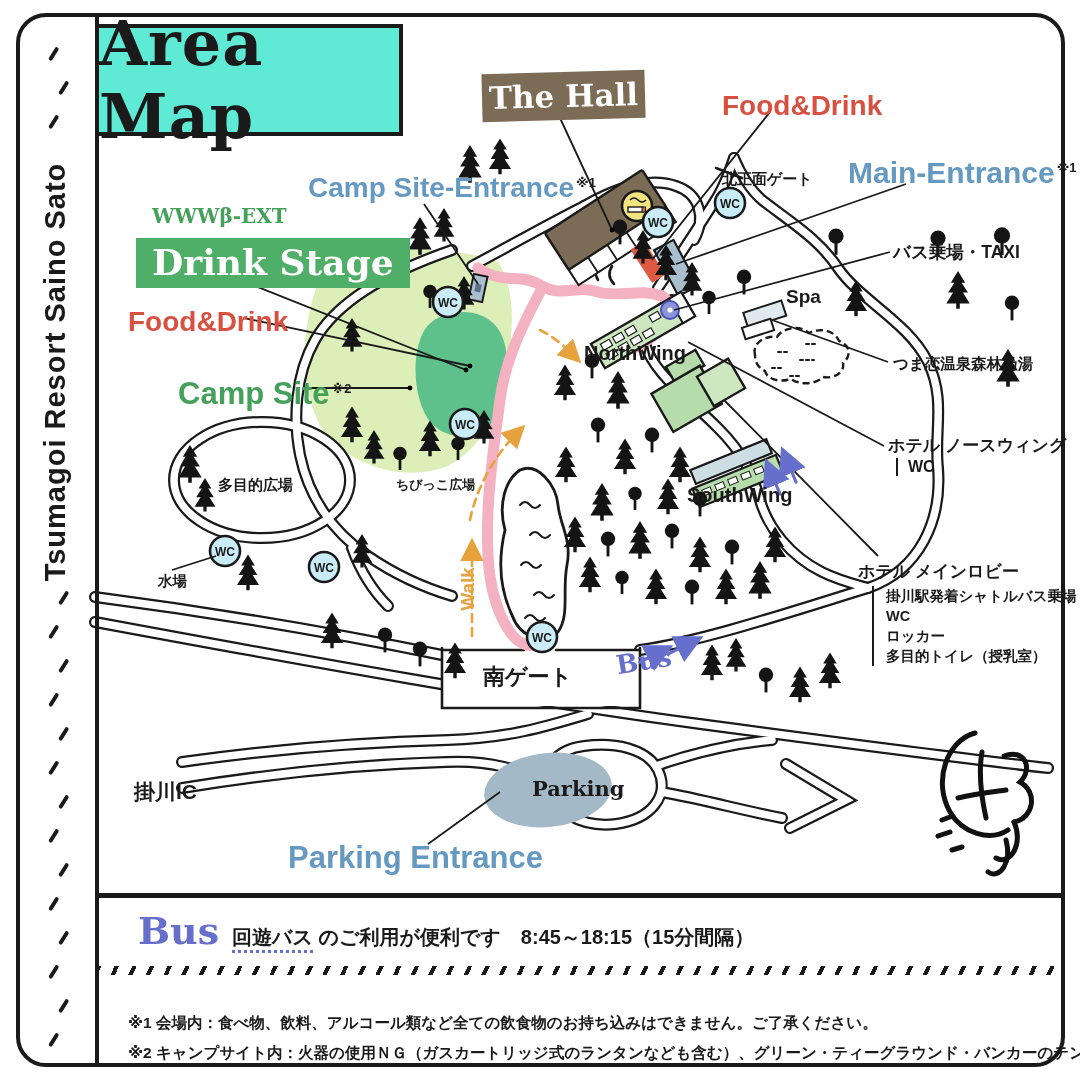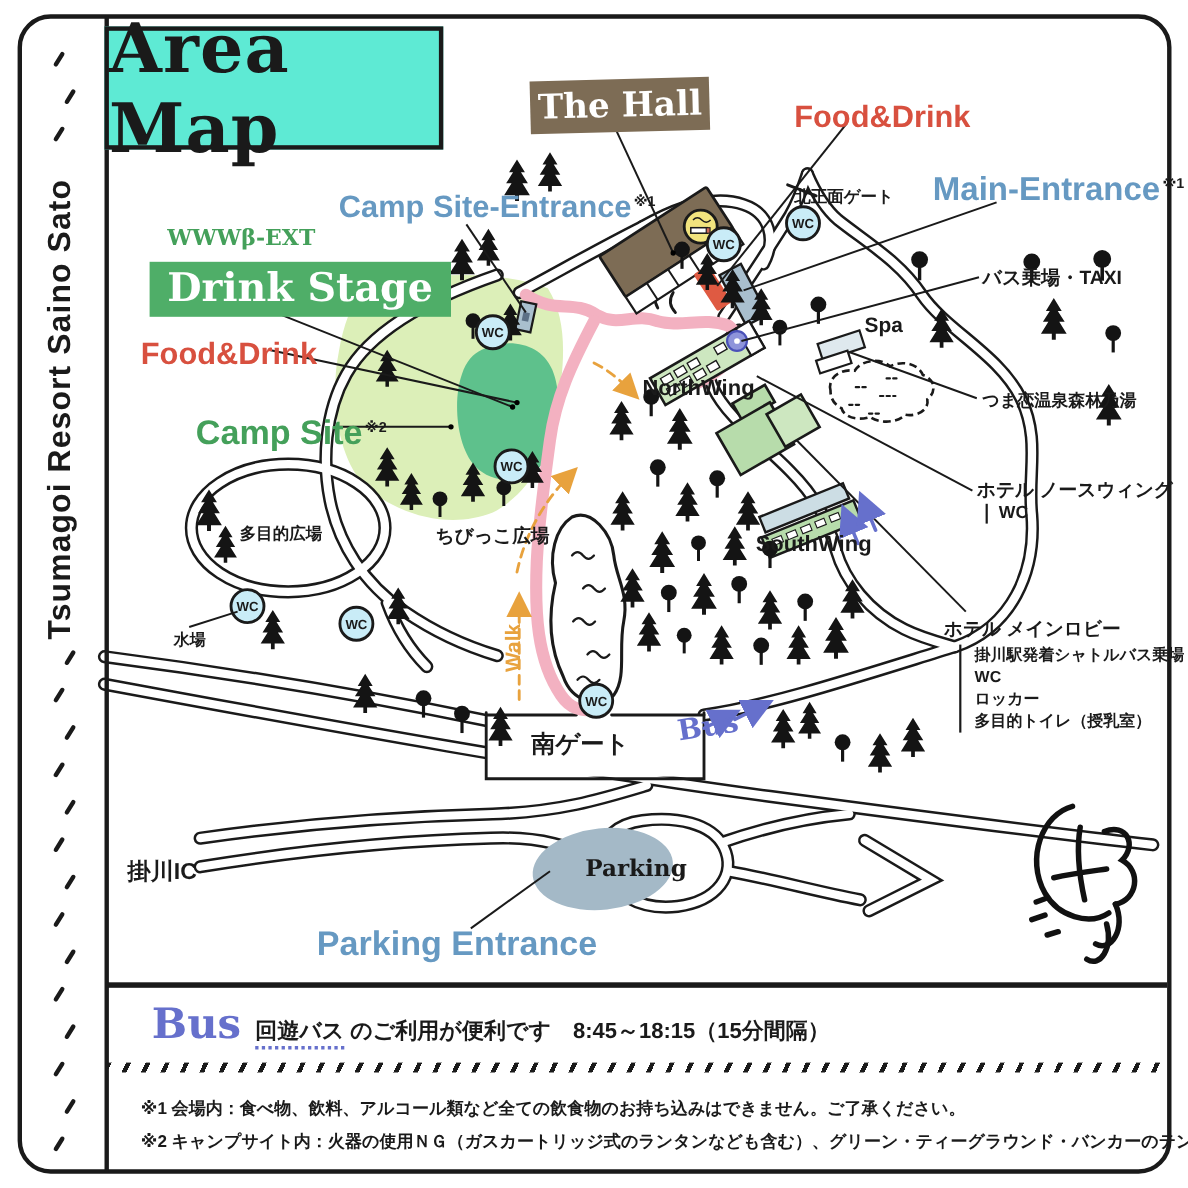--- a/index.html
+++ b/index.html
@@ -34,21 +34,21 @@
   .wc-sub{border-left:2.5px solid var(--ink);padding-left:10px;}
   .lobby-items{border-left:2.5px solid var(--ink);padding-left:12px;font-size:14.5px;font-weight:bold;line-height:20px;}
   .busbar-heading{position:absolute;left:138px;top:908px;font-size:38px;font-weight:bold;color:var(--purple);
     font-family:"DejaVu Serif","Liberation Serif",serif;}
   .bus-text{position:absolute;left:232px;top:924px;font-size:20px;font-weight:bold;}
   .bus-route{position:absolute;left:668px;top:924px;font-size:20px;font-weight:bold;}
   .dotted-u{border-bottom:3px dotted var(--purple);padding-bottom:2px;}
   .arrow-glyph{color:var(--purple);font-size:23px;padding:0 6px;font-weight:bold;}
   .dash-divider{position:absolute;left:97px;right:22px;top:966px;height:9px;
     background:repeating-linear-gradient(115deg,var(--ink) 0 4px,transparent 4px 16px);}
-  .note{position:absolute;left:128px;font-size:15.5px;font-weight:bold;white-space:nowrap;}
+  .note{position:absolute;left:128px;font-size:15.5px;font-weight:bold;white-space:nowrap;margin-top:15px;}
   svg text{font-family:"Liberation Sans","DejaVu Sans",sans-serif;}
   .rdo{fill:none;stroke:var(--ink);stroke-width:12;stroke-linecap:round;}
   .rdi{fill:none;stroke:#fff;stroke-width:7.5;stroke-linecap:round;}
   .thin{fill:none;stroke:var(--ink);stroke-width:2.6;stroke-linecap:round;}
   .pinkpath{fill:none;stroke:var(--pink);stroke-width:11;stroke-linecap:round;}
   .ptr{stroke:var(--ink);stroke-width:1.8;}
   .odash{fill:none;stroke:var(--orange);stroke-width:2.6;stroke-dasharray:8 6;stroke-linecap:round;}
   .barr{fill:none;stroke:var(--purple);stroke-width:3.2;stroke-linecap:round;}
   .wcc{fill:var(--wc-fill);stroke:var(--ink);stroke-width:2.6;}
   .wct{font-size:12px;font-weight:bold;fill:var(--ink);}
@@ -410,26 +410,26 @@
   <div class="lbl" style="left:888px;top:434px;font-size:17px;">ホテル ノースウィング</div>
   <div class="lbl wc-sub" style="left:896px;top:458px;font-size:16px;">WC</div>
   <div class="lbl" style="left:858px;top:560px;font-size:17px;">ホテル メインロビー</div>
   <div class="lobby-items lbl" style="left:872px;top:586px;" id="lobby-items">
       <div>掛川駅発着シャトルバス乗場</div>
       <div>WC</div>
       <div>ロッカー</div>
       <div>多目的トイレ（授乳室）</div>
     </div>
   <div class="lbl" style="left:218px;top:476px;font-size:15px;">多目的広場</div>
-  <div class="lbl" style="left:396px;top:476px;font-size:17px;">ちびっこ広場</div>
+  <div class="lbl" style="left:396px;top:476px;font-size:13px;">ちびっこ広場</div>
   <div class="lbl" style="left:158px;top:572px;font-size:14.5px;">水場</div>
   <div class="lbl" style="left:483px;top:662px;font-size:22px;">南ゲート</div>
   <div class="lbl orange" style="left:446px;top:578px;font-size:19px;transform:rotate(-90deg);transform-origin:center;">Walk</div>
   <div class="lbl purple" style="left:616px;top:646px;font-size:26px;transform:rotate(-9deg);font-family:'DejaVu Serif','Liberation Serif',serif;">Bus</div>
-  <div class="lbl" style="left:116px;top:778px;font-size:21px;">掛川IC</div>
+  <div class="lbl" style="left:134px;top:778px;font-size:21px;">掛川IC</div>
   <div class="lbl" style="left:532px;top:776px;font-size:21px;font-family:'DejaVu Serif','Liberation Serif',serif;">Parking</div>
   <div class="lbl blue" style="left:288px;top:840px;font-size:31px;">Parking Entrance</div>
 
   <div class="busbar-heading">Bus</div>
   <div class="bus-text">
     <span class="dotted-u">回遊バス</span><span> のご利用が便利です</span><span>　8:45～18:15（15分間隔）</span>
   </div>
   <div class="dash-divider"></div>
   <div id="notes">
       <div class="note" style="top: 998px;">※1 会場内：食べ物、飲料、アルコール類など全ての飲食物のお持ち込みはできません。ご了承ください。</div>

